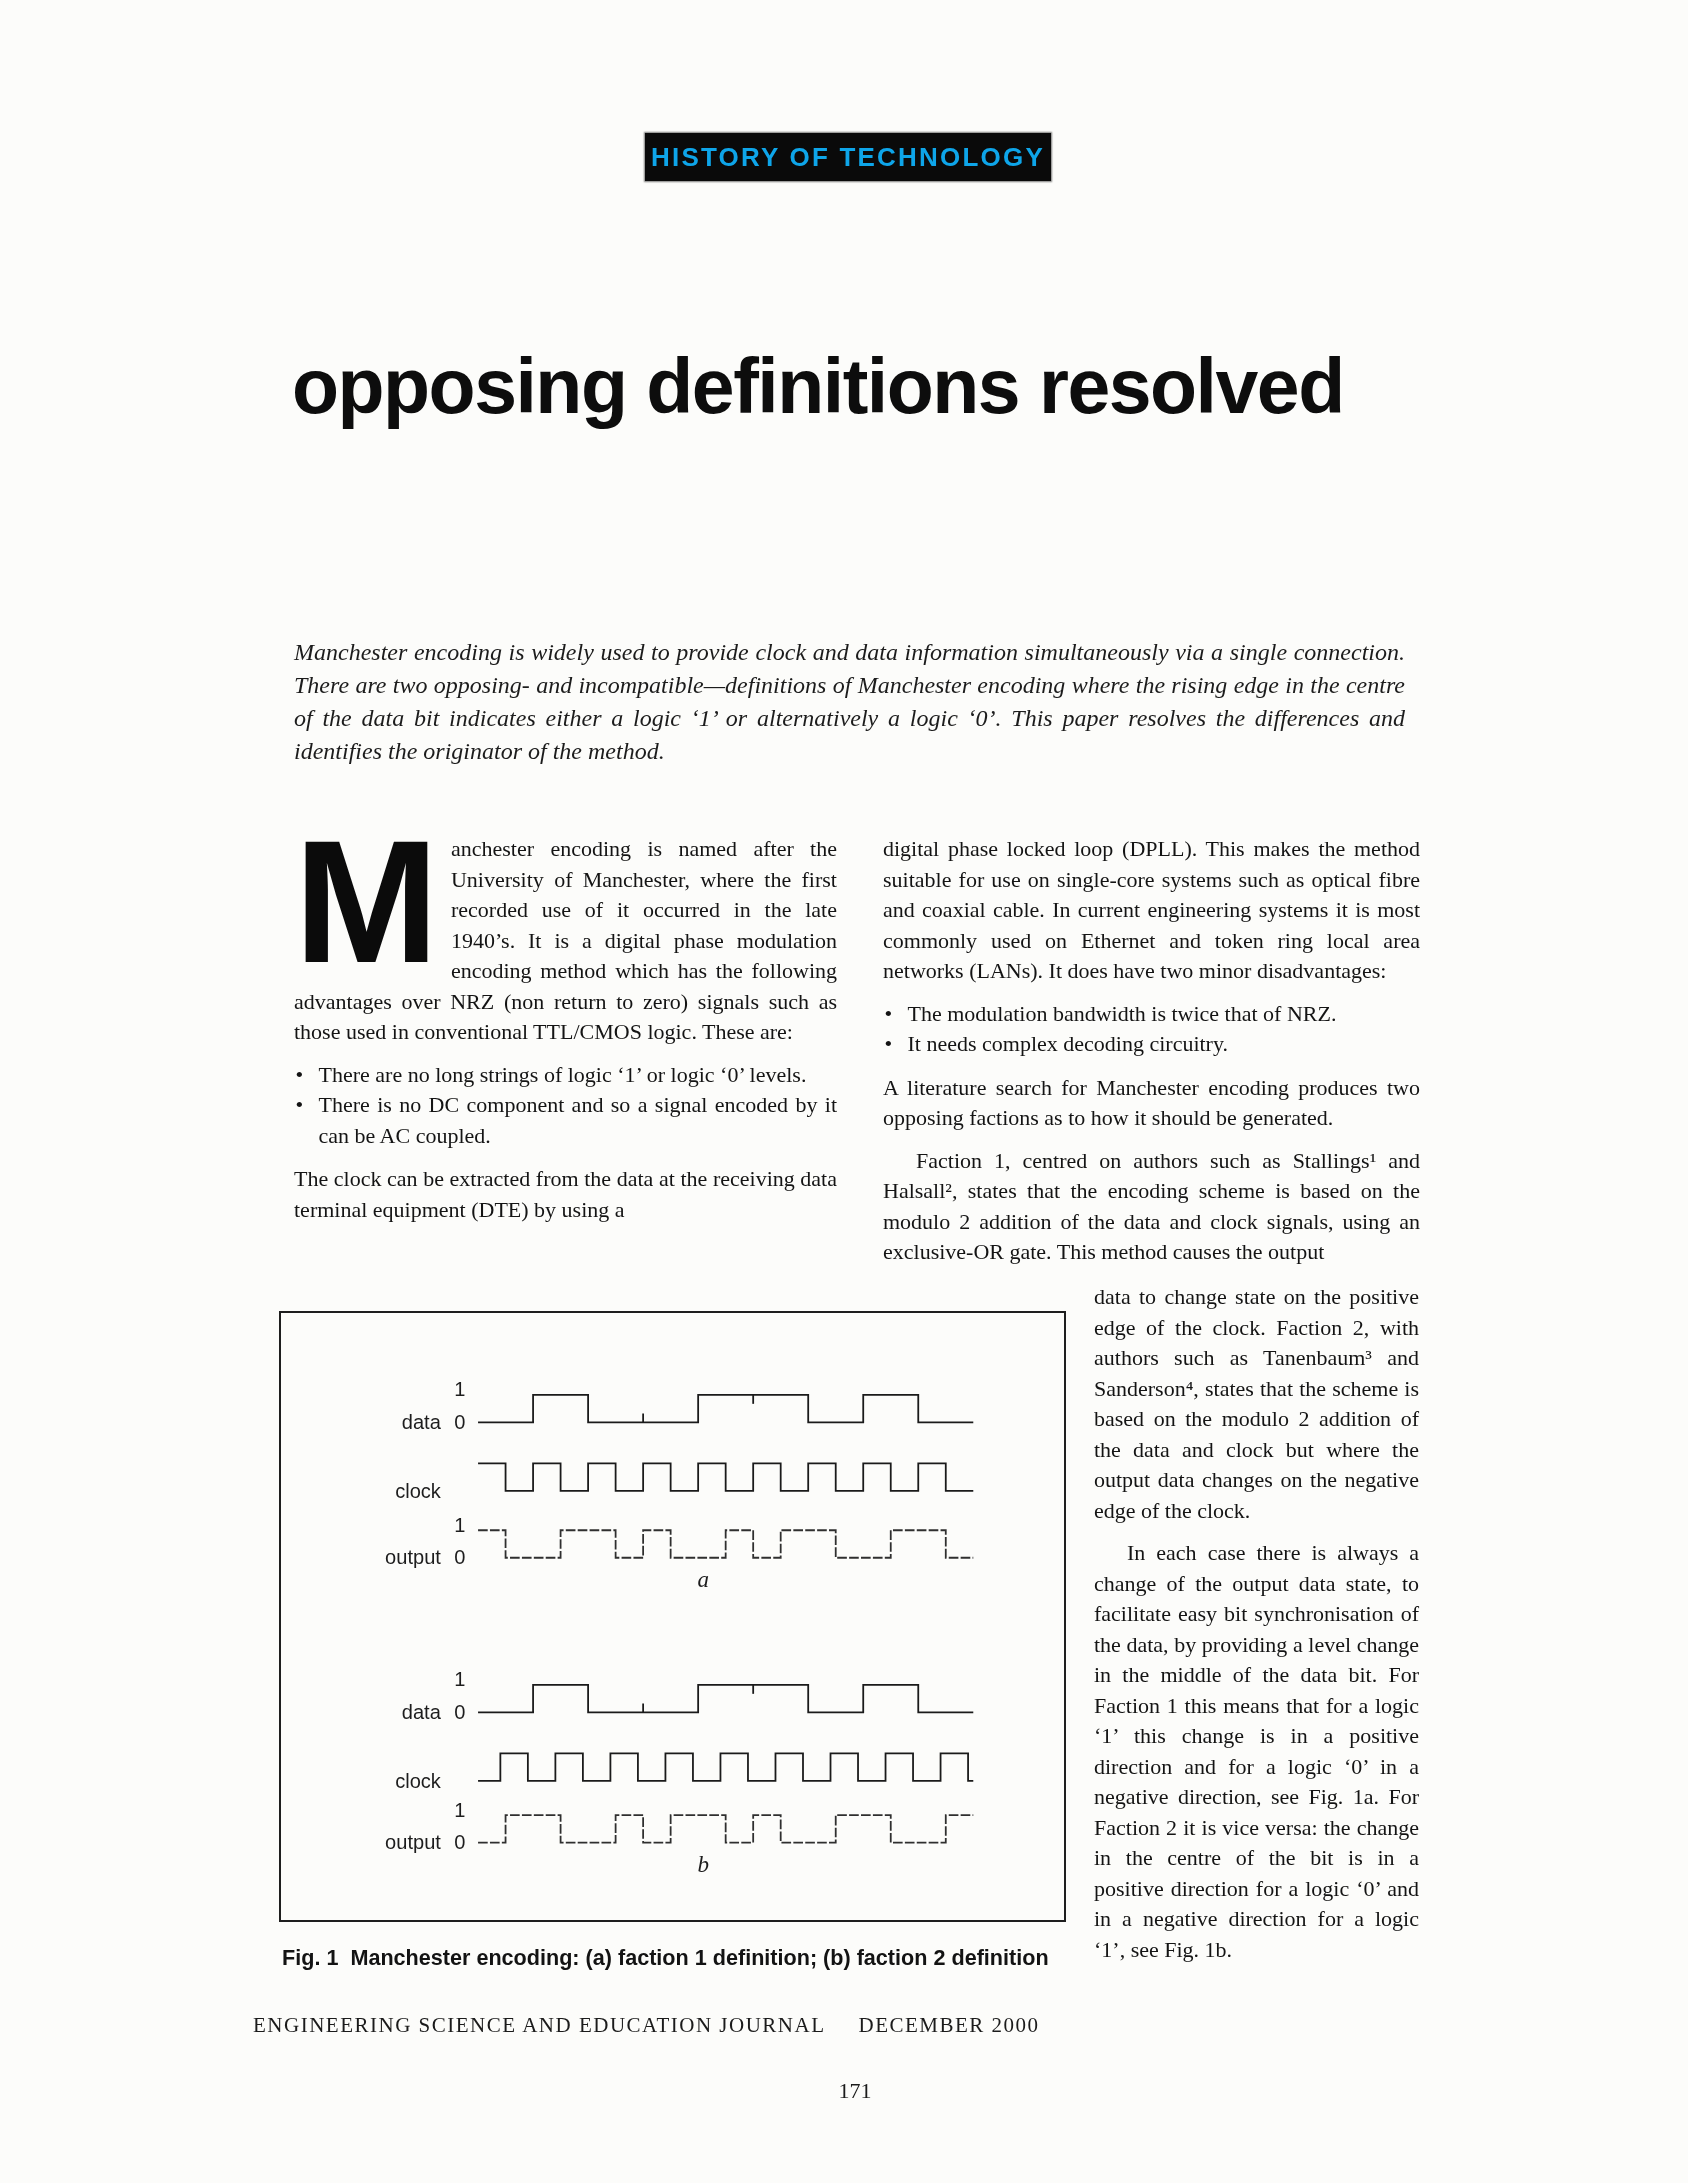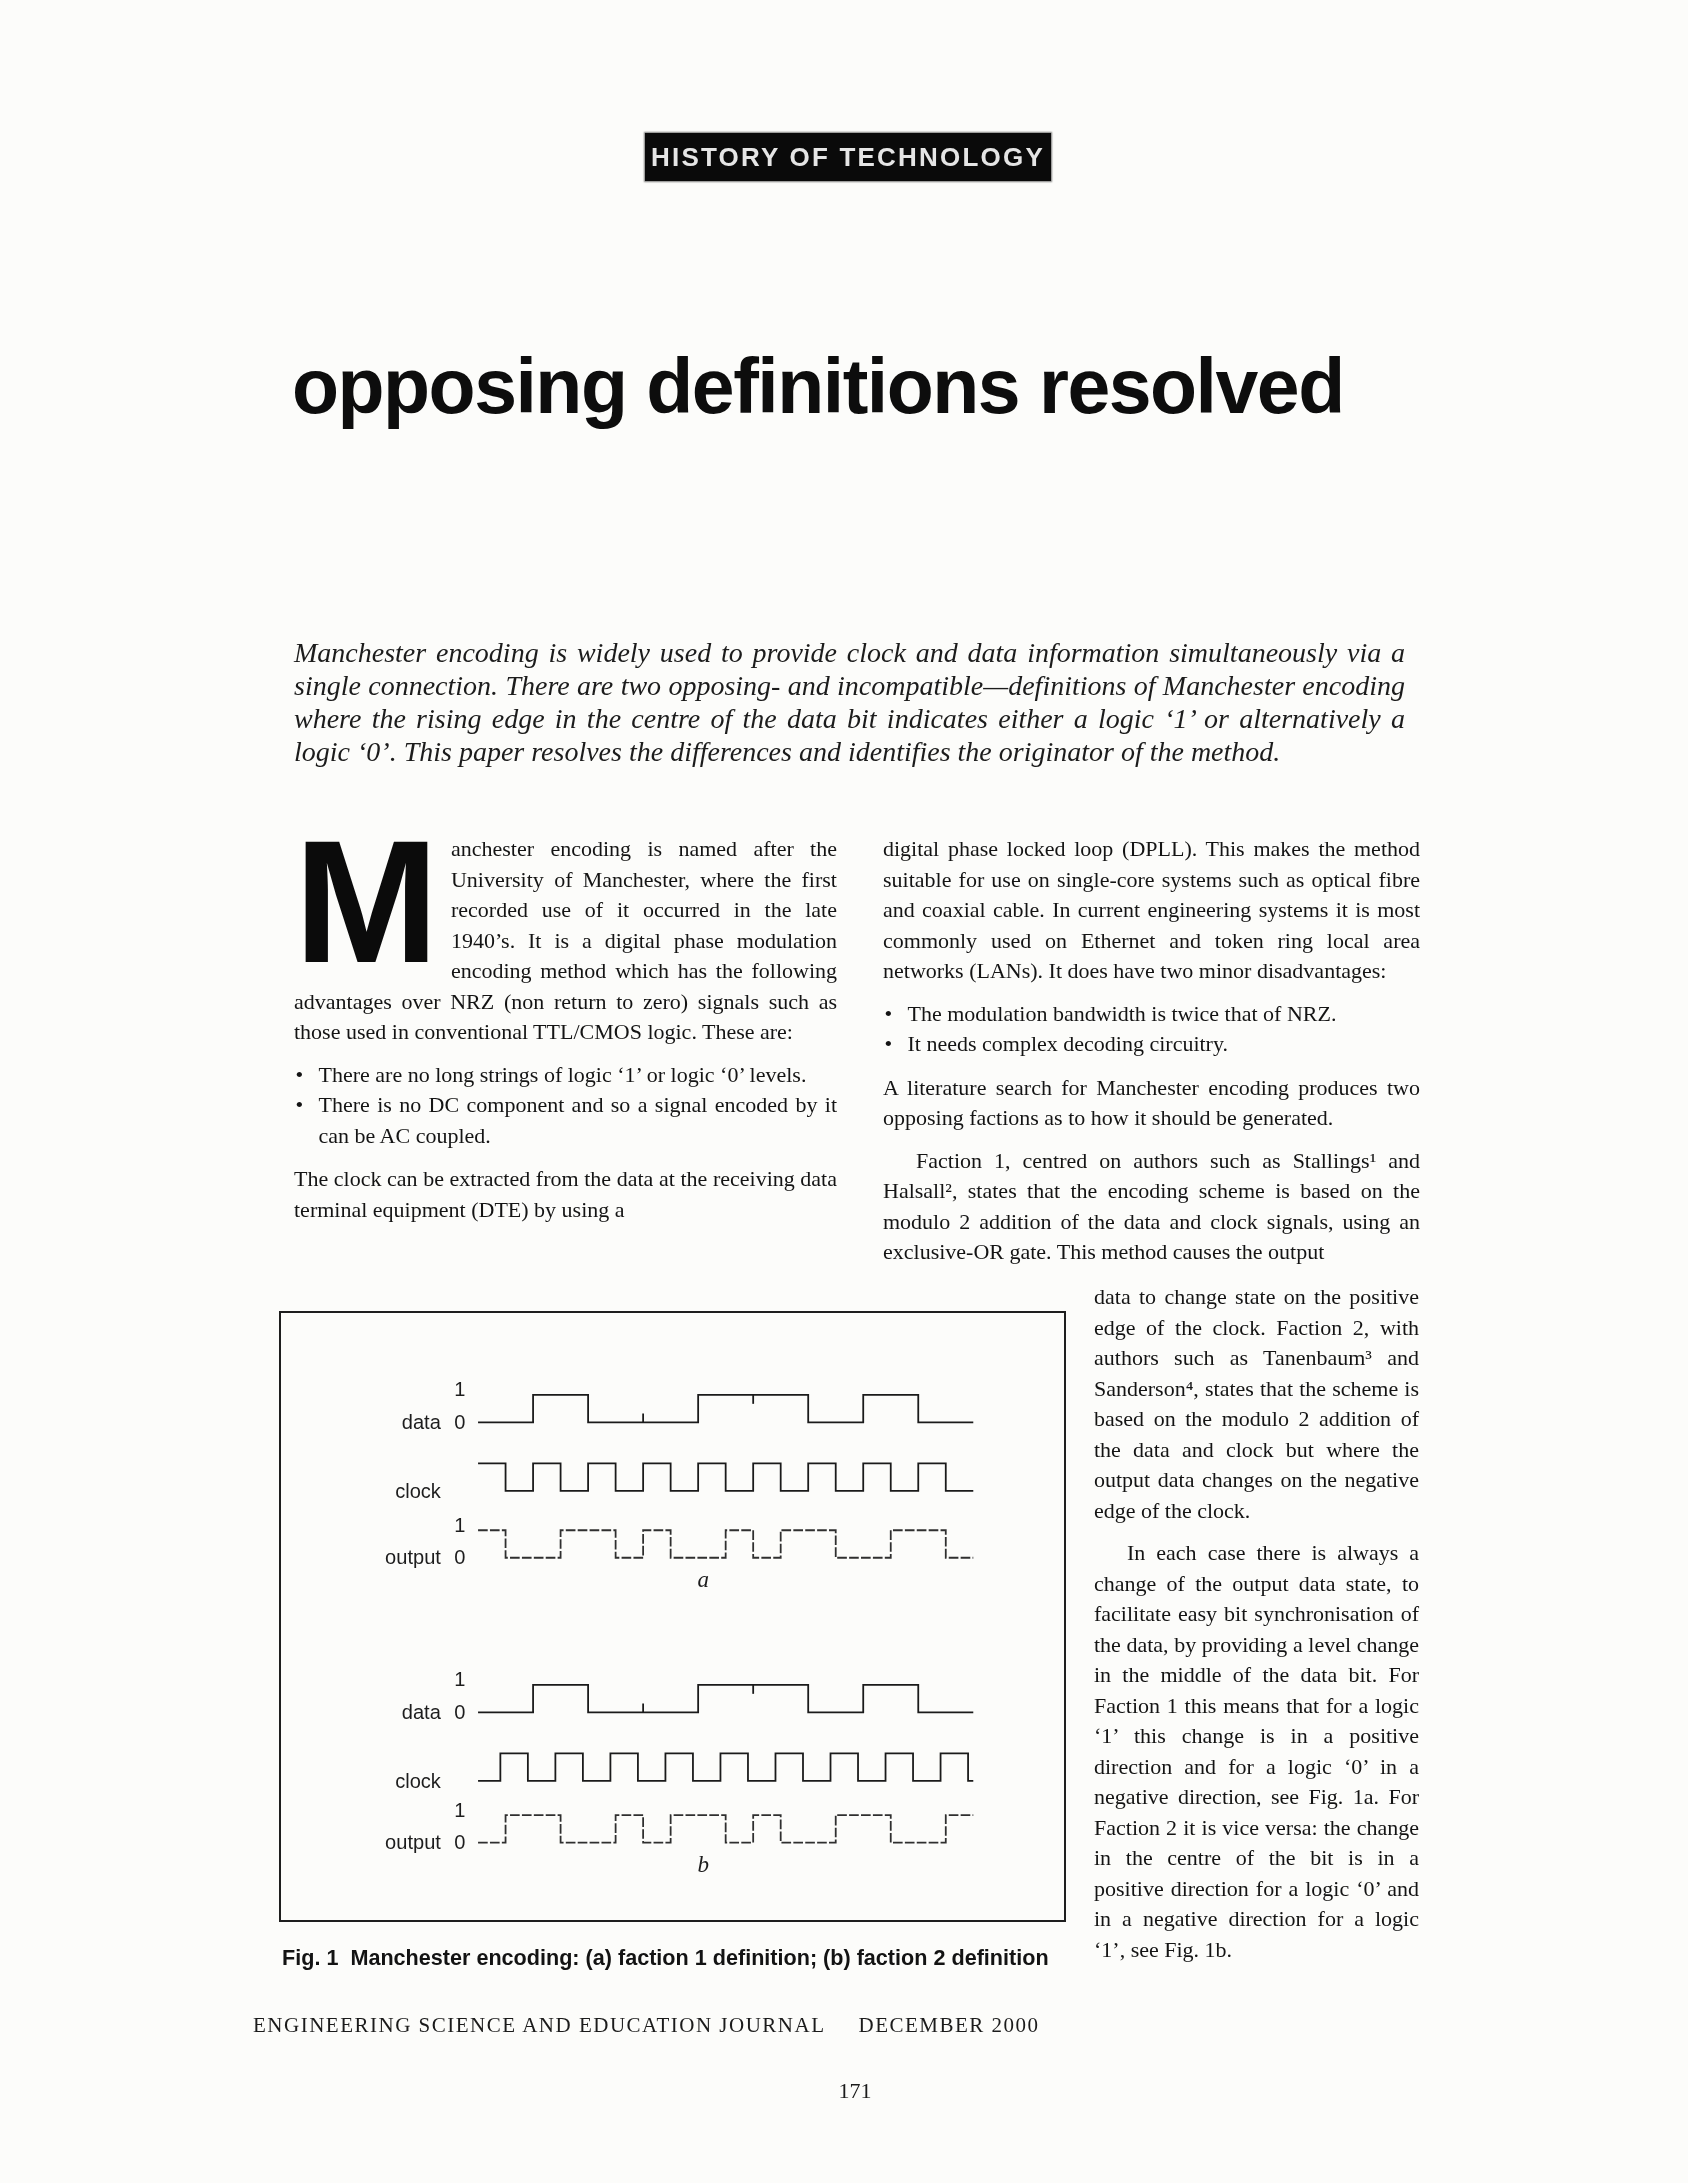--- a/index.html
+++ b/index.html
@@ -13,42 +13,42 @@
   }
   
   .badge{
     position:absolute;left:645px;top:133px;width:406px;height:48px;
     background:#0a0a0a;
     display:flex;align-items:center;justify-content:center;
     box-shadow:0 0 1.5px 0.7px rgba(20,20,20,.55);
   }
   .badge span{
     font-family:"Liberation Sans", sans-serif;
-    font-weight:bold;font-size:26px;letter-spacing:2.2px;color:#e5e5e5;
+    font-weight:bold;font-size:26px;letter-spacing:2.2px;color:#0ea5e9;
     white-space:nowrap;
   }
   
   .title1{
     position:absolute;left:292px;top:236px;width:1189px;
     font-family:"Liberation Sans", sans-serif;font-weight:bold;
     font-size:92px;letter-spacing:-2.2px;color:#0d0d0d;white-space:nowrap;line-height:1;
   }
   .title2{
     position:absolute;left:292px;top:348px;width:1189px;
     font-family:"Liberation Sans", sans-serif;font-weight:bold;
     font-size:77px;letter-spacing:-1.5px;color:#0d0d0d;white-space:nowrap;line-height:1;
   }
   .byline{
     position:absolute;left:294px;top:476px;
     font-family:"Liberation Sans", sans-serif;font-weight:normal;
     font-size:52px;color:#1a1a1a;letter-spacing:0px;
   }
   .abstract{
     position:absolute;left:294px;top:636px;width:1111px;
-    font-style:italic;font-size:28px;line-height:33px;text-align:justify;color:#1c1c1c;
+    font-style:italic;font-size:24px;line-height:33px;text-align:justify;color:#1c1c1c;
   }
   
   .col{position:absolute;font-size:22px;line-height:30.5px;text-align:justify;color:#141414;}
   .col-left{left:294px;top:834px;width:543px;}
   .col-right{left:883px;top:834px;width:537px;}
   .col-narrow{left:1094px;top:1282px;width:325px;}
   .dropcap{
     float:left;
     font-family:"Liberation Sans", sans-serif;font-weight:bold;
     font-size:174px;line-height:123px;

